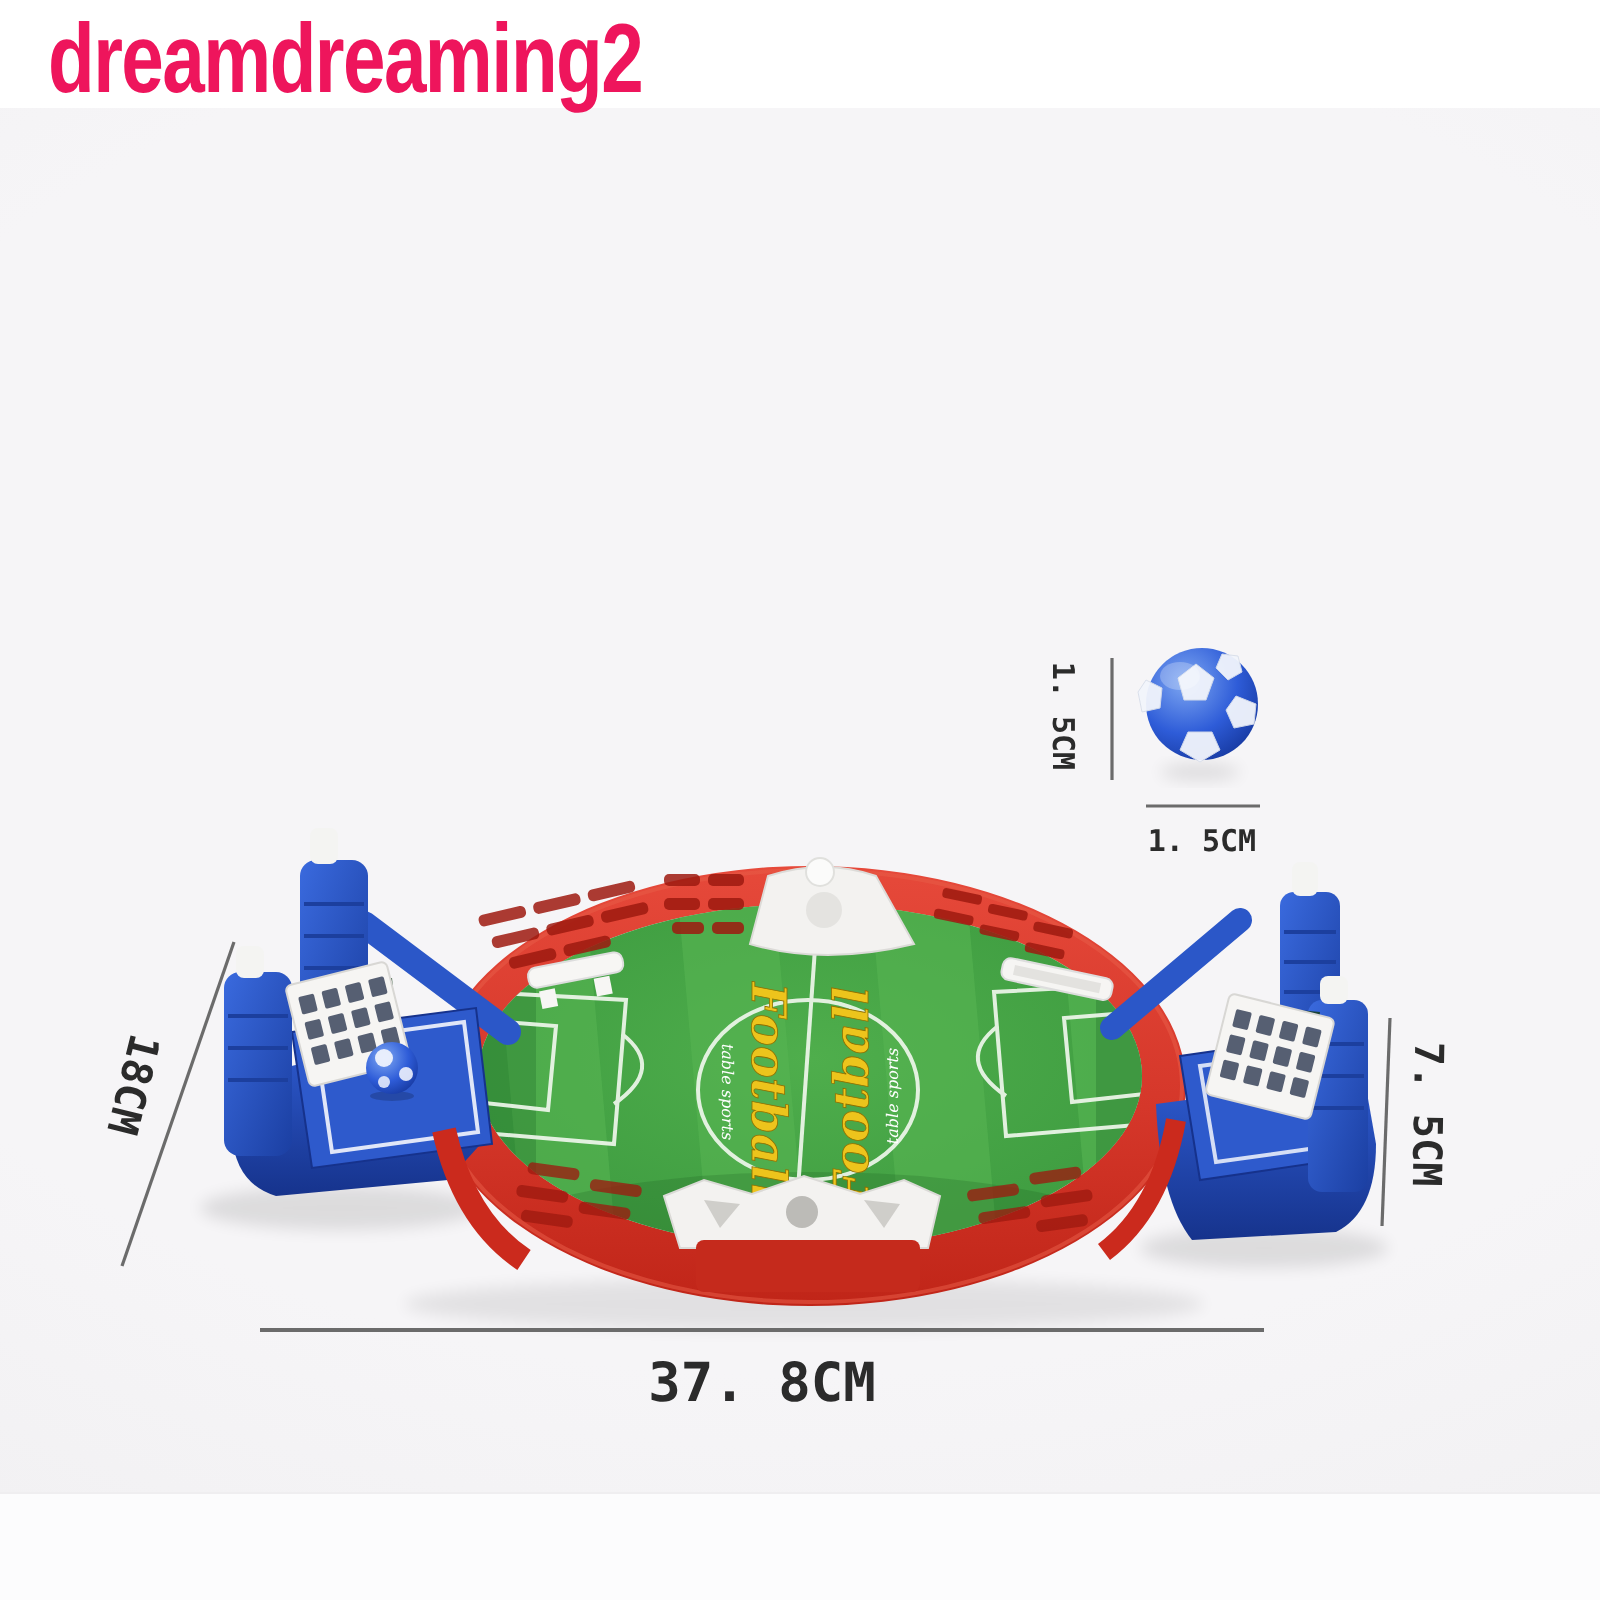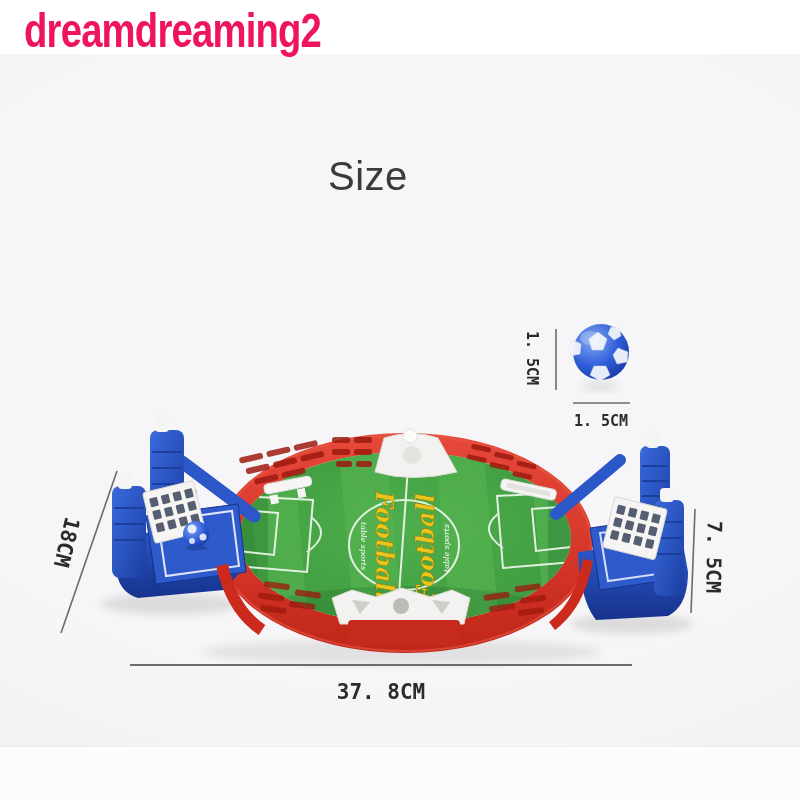--- a/index.html
+++ b/index.html
@@ -23,21 +23,21 @@
     position:absolute;left:328px;top:154px;
     font-size:40px;color:#3b3b3b;letter-spacing:0.5px;
   }
   .art{position:absolute;left:0;top:0;width:800px;height:800px;}
   .dim{
     position:absolute;font-family:"DejaVu Sans Mono",monospace;font-weight:bold;
     color:#2b2b2b;white-space:nowrap;line-height:1;
   }
   #d18 {left:66px; top:542px;font-size:21px;transform:translate(-50%,-50%) rotate(104deg);}
   #d75 {left:714px;top:557px;font-size:20px;transform:translate(-50%,-50%) rotate(91deg);}
-  #d378{left:381px;top:692px;font-size:21px;transform:translate(-50%,-50%);}
+  #d378{left:381px;top:692px;font-size:27px;transform:translate(-50%,-50%);}
   #bv  {left:531px;top:358px;font-size:15px;transform:translate(-50%,-50%) rotate(90deg);}
   #bh  {left:601px;top:421px;font-size:15px;transform:translate(-50%,-50%);}
 </style>
 </head>
 <body>
 
 <div class="canvas">
   <div class="strip-top"></div>
   <div class="content"></div>
   <div class="strip-bottom"></div>
@@ -279,19 +279,18 @@
     <g stroke="#6b6b6b" fill="none">
       <path d="M 117 471 L 61 633" stroke-width="1.6"></path>
       <path d="M 695 509 L 691 613" stroke-width="1.6"></path>
       <path d="M 130 665 L 632 665" stroke-width="2"></path>
       <path d="M 556 329 L 556 390" stroke-width="1.6"></path>
       <path d="M 573 403 L 630 403" stroke-width="1.6"></path>
     </g>
   </svg>
 
   <div class="watermark">dreamdreaming2</div>
-  <div class="size-title">Size</div>
   <div class="dim" id="d18">18CM</div>
   <div class="dim" id="d75">7. 5CM</div>
   <div class="dim" id="d378">37. 8CM</div>
   <div class="dim" id="bv">1. 5CM</div>
   <div class="dim" id="bh">1. 5CM</div>
 </div>
 
 </body></html>

